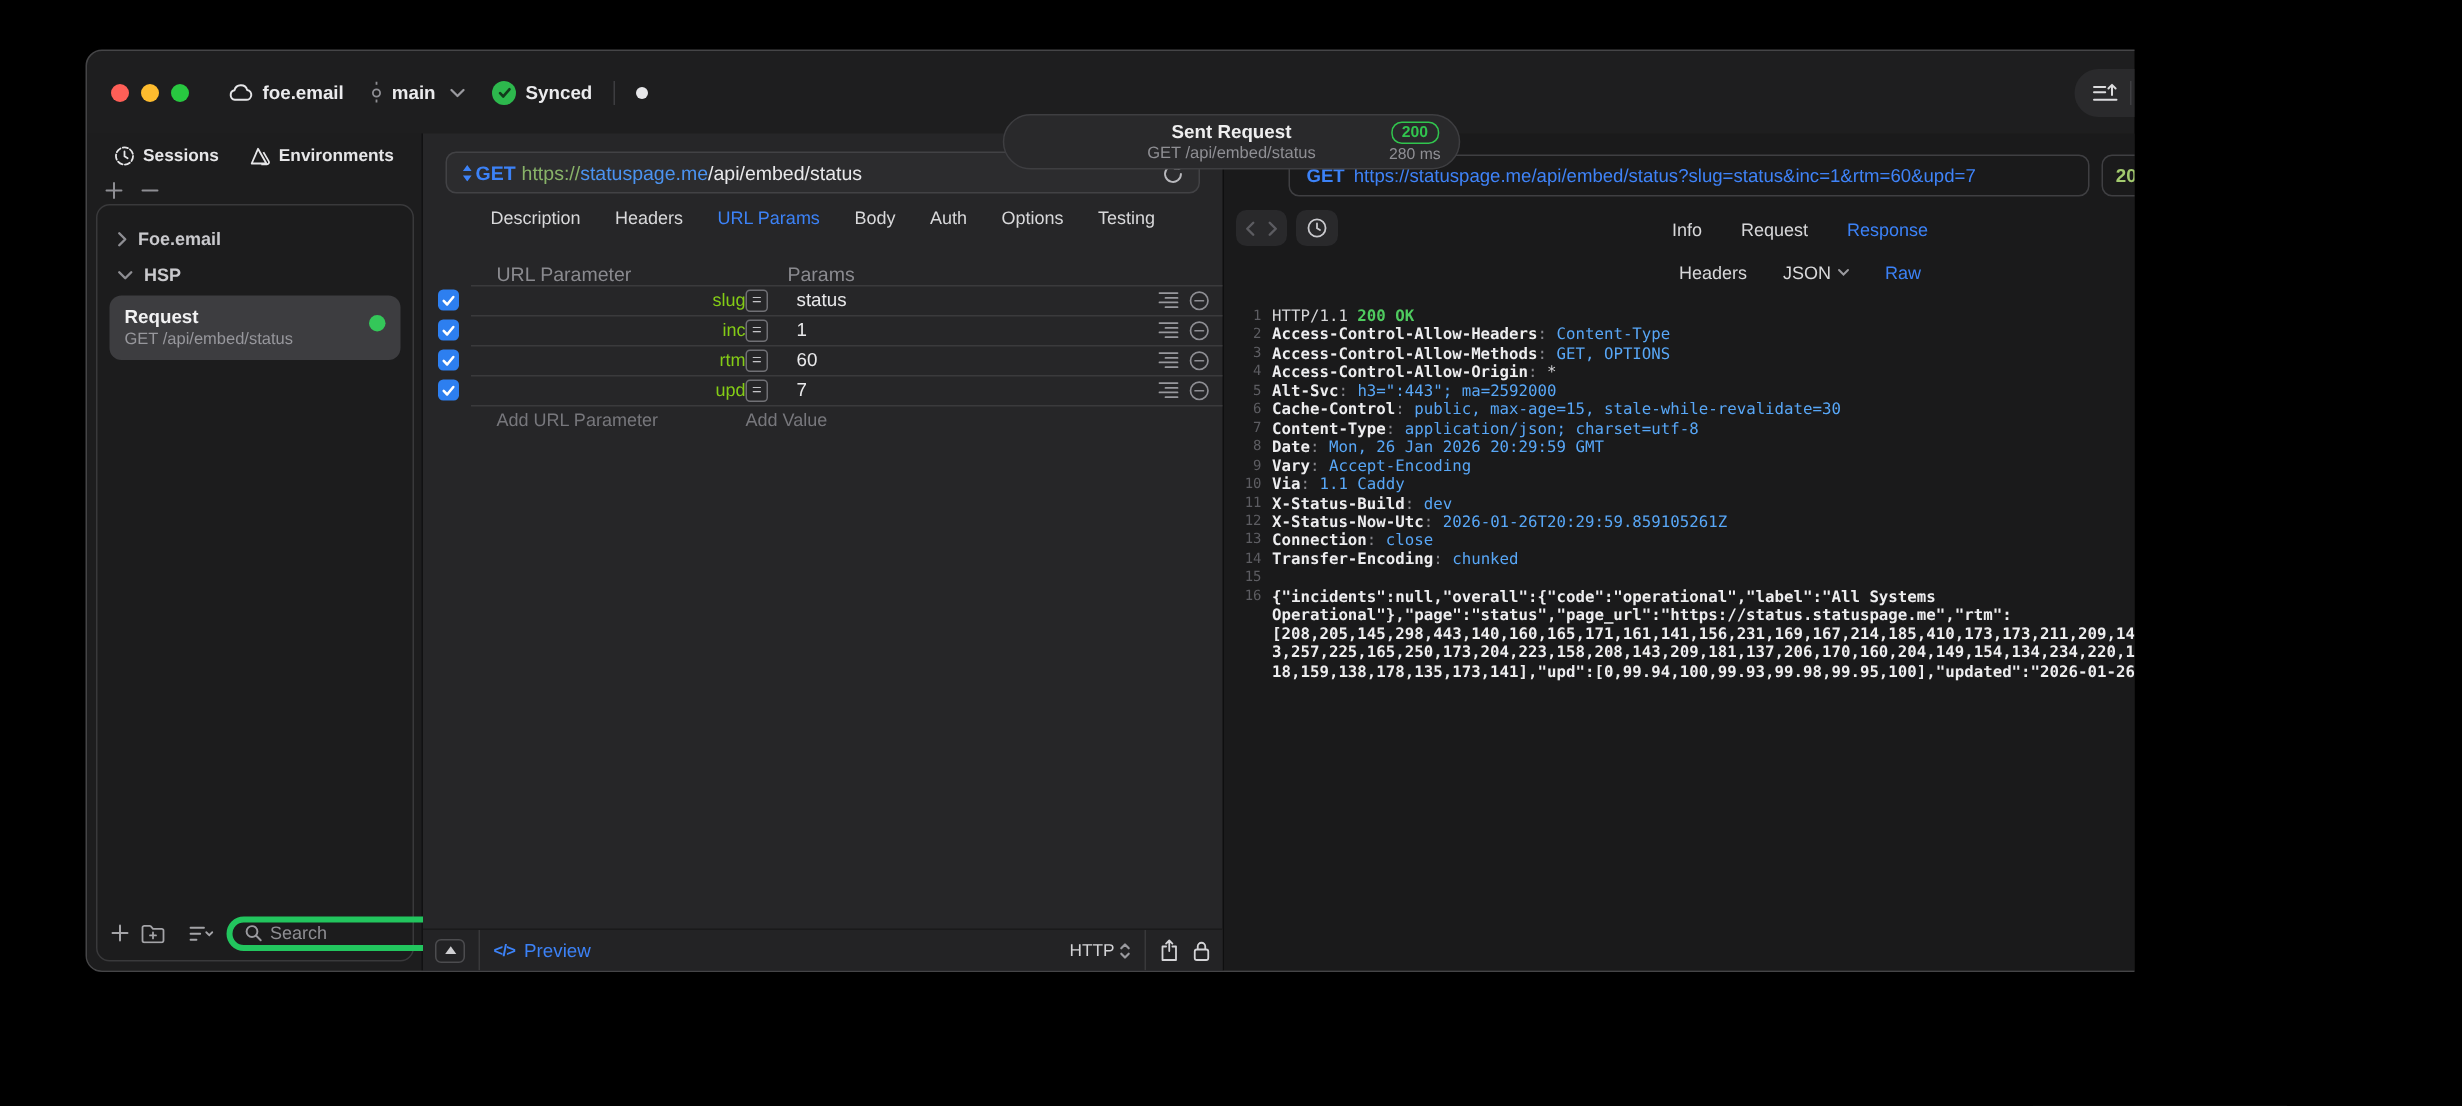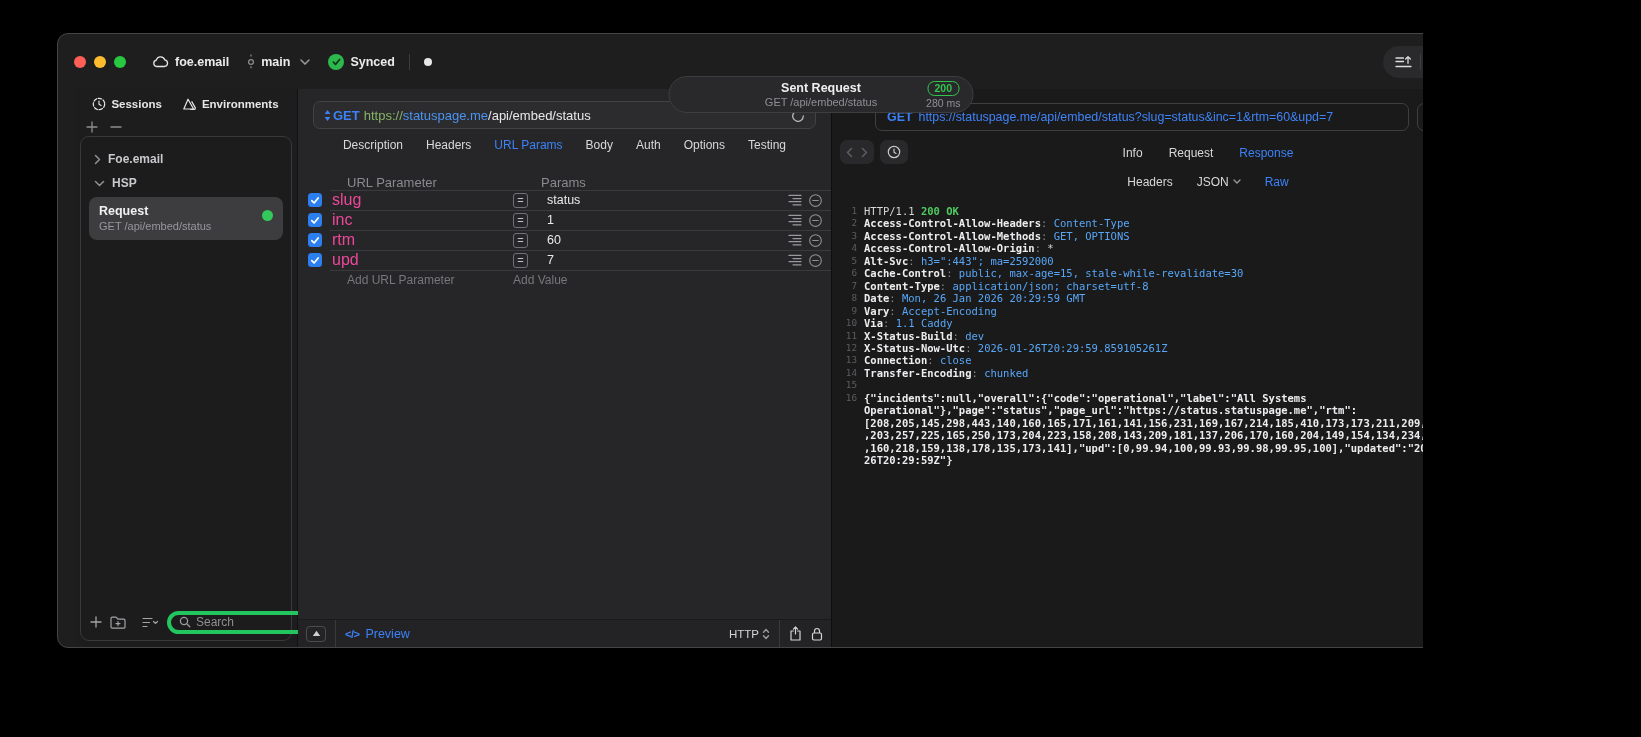--- a/index.html
+++ b/index.html
@@ -38,21 +38,21 @@
   .cp-badge { border:1.4px solid #31c54e; color:#31c54e; font-size:10.5px; font-weight:bold; border-radius:7px; padding:0px 6px; line-height:13px; }
   .cp-ms { font-size:10.5px; color:#8f8f94; }
 
   .tb-right { margin-left:auto; display:flex; gap:10px; }
   .icon-pill { background:#2a2a2c; border-radius:16px; height:32px; display:flex; align-items:center; padding:0 7px; gap:4px; }
   .icon-btn { width:26px; height:26px; border-radius:13px; display:flex; align-items:center; justify-content:center; color:#dcdcde; }
   .icon-btn.active { background:#48484b; }
   .ip-sep { width:1px; height:16px; background:#3f3f42; }
 
   
-  .content { flex:1; display:flex; min-height:0;padding-left:16px; }
+  .content { flex:1; display:flex; min-height:0; }
 
   
   .sidebar { width:224px; flex:none; background:#1d1d1e; display:flex; flex-direction:column; border-right:1px solid #111112; }
   .sb-tabs { height:30px; flex:none; display:flex; align-items:center; justify-content:center; gap:20px; }
   .sb-tab { display:flex; align-items:center; gap:5px; color:#e6e6e8; font-size:11.5px; font-weight:bold; }
   .sb-pm { height:16px; flex:none; display:flex; align-items:center; gap:12px; padding-left:12px; color:#8e8e93; }
   .tree-box { flex:1; margin:1px 5px 6px 6px; border:1px solid #39393b; border-radius:9px; display:flex; flex-direction:column; min-height:0; background:#1c1c1d; }
   .tree { flex:1; padding:10px 5px 0 5px; }
   .tree-row { display:flex; align-items:center; gap:7px; padding:5px 8px; color:#c9c9cd; font-size:12px; font-weight:bold; }
   .tree-chev { color:#8e8e93; display:flex; }
@@ -76,21 +76,21 @@
   .u-path { color:#e8e8ea;text-align:right; }
   .refresh { margin-left:auto; color:#b9b9bd; }
   .req-tabs { height:30px; flex:none; display:flex; justify-content:center; gap:23px; font-size:12px; color:#d8d8da; }
   .req-tabs .tab.active { color:#3c82f7; }
   .ptable { flex:none; }
   .pt-header { position:relative; height:22px; color:#8a8a8f; font-size:13px; display:flex; align-items:flex-end; padding-left:49px; }
   .pt-value-h { position:absolute; left:243px; }
   .prow { height:20px; display:flex; align-items:center; padding:0 8px 0 10px; position:relative; }
   .prow::before { content:""; position:absolute; left:32px; right:0; top:0; height:1px; background:#3a3a3c; }
   .cb { width:14px; height:14px; border-radius:3.5px; background:#2d7ff0; flex:none; display:flex; align-items:center; justify-content:center; }
-  .p-name { margin-left:10px; width:181px; color:#ec4899; font-size:16px; }
+  .p-name { margin-left:10px; width:181px; color:#84cc16; font-size:12px;text-align:right; }
   .eq-box { width:15px; height:15px; border:1px solid #707075; border-radius:3px; color:#c2c2c6; font-size:11px; line-height:13px; text-align:center; flex:none; }
   .p-val { margin-left:19px; flex:1; color:#e9e9eb; font-size:12.5px; }
   .p-icons { display:flex; align-items:center; gap:6px; }
   .addrow { height:20px; display:flex; align-items:center; padding-left:49px; position:relative; color:#77777c; font-size:12px; }
   .addrow::before { content:""; position:absolute; left:32px; right:0; top:0; height:1px; background:#3a3a3c; }
   .add-val { position:absolute; left:215px; }
   .req-spacer { flex:1; }
   .req-footer { height:28px; flex:none; background:#232325; border-top:1px solid #1a1a1b; display:flex; align-items:center; padding:0 8px; gap:9px; }
   .collapse-btn { width:20px; height:16px; border:1px solid #4c4c4f; border-radius:4px; display:flex; align-items:center; justify-content:center; color:#cfcfd2; }
   .rf-sep { width:1px; height:27px; background:#39393b; }

